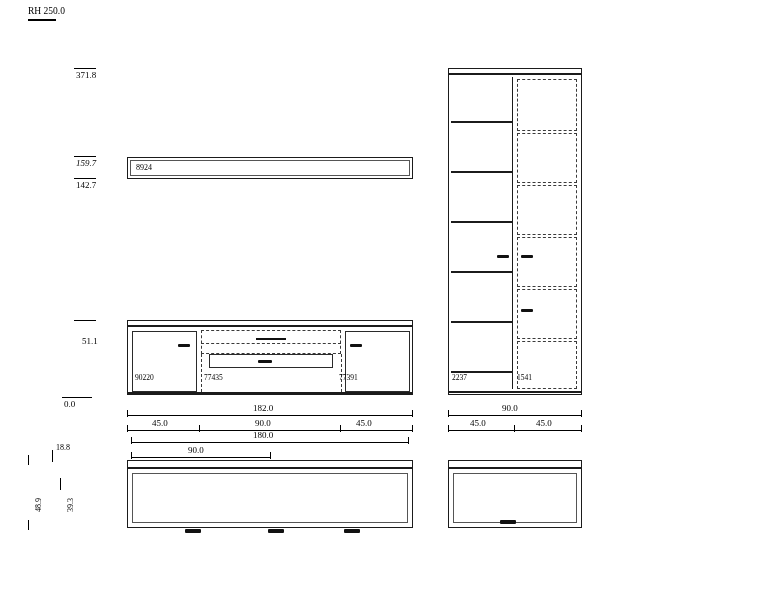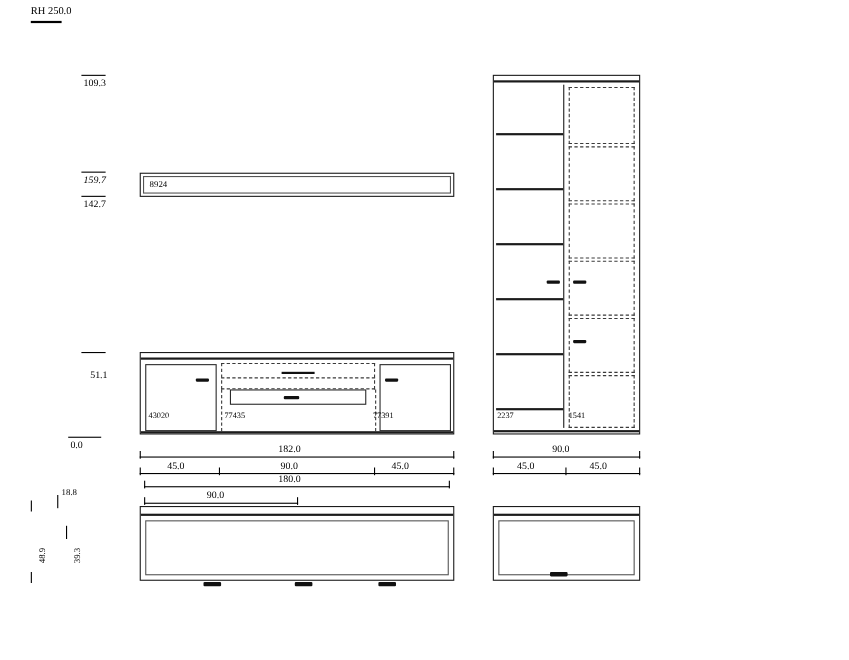--- a/index.html
+++ b/index.html
@@ -51,21 +51,21 @@
 </style>
 </head>
 <body>
 
 <div id="stage">
 
   <div class="lbl" style="left:28px;top:6px;font-size:9.5px;">RH 250.0</div>
   <div class="hline thick" style="left:28px;top:19px;width:28px;"></div>
 
   <div class="hline" style="left:74px;top:68px;width:22px;"></div>
-  <div class="lbl" style="left:76px;top:70px;">109.3</div>
+  <div class="lbl" style="left:76px;top:70px;">371.8</div>
 
   <div class="hline" style="left:74px;top:156px;width:22px;"></div>
   <div class="lbl" style="left:76px;top:158px;font-style:italic;">159.7</div>
 
   <div class="hline" style="left:74px;top:178px;width:22px;"></div>
   <div class="lbl" style="left:76px;top:180px;">142.7</div>
 
   <div class="hline" style="left:74px;top:320px;width:22px;"></div>
   <div class="lbl" style="left:82px;top:336px;">51.1</div>
 
@@ -99,21 +99,21 @@
     <div class="inner" style="left:81px;top:33px;width:124px;height:14px;"></div>
     <div class="handle" style="left:130px;top:39px;width:14px;"></div>
     <div class="dashlinev" style="left:73px;top:33px;height:38px;"></div>
     <div class="dashlinev" style="left:213px;top:33px;height:38px;"></div>
 
     <div class="inner" style="left:217px;top:10px;width:65px;height:61px;"></div>
     <div class="handle" style="left:222px;top:23px;width:12px;"></div>
 
     <div class="shelf thin" style="left:0px;top:71px;width:100%;"></div>
   </div>
-  <div class="lbl tiny" style="left:135px;top:373px;">43020</div>
+  <div class="lbl tiny" style="left:135px;top:373px;">90220</div>
   <div class="lbl tiny" style="left:204px;top:373px;">77435</div>
   <div class="lbl tiny" style="left:339px;top:373px;">77391</div>
 
   <div class="dimline" style="left:127px;top:415px;width:286px;"></div>
   <div class="dimtick" style="left:127px;top:410px;"></div>
   <div class="dimtick" style="left:412px;top:410px;"></div>
   <div class="lbl" style="left:253px;top:403px;">182.0</div>
 
   <div class="dimline" style="left:127px;top:430px;width:286px;"></div>
   <div class="dimtick" style="left:127px;top:425px;"></div>

